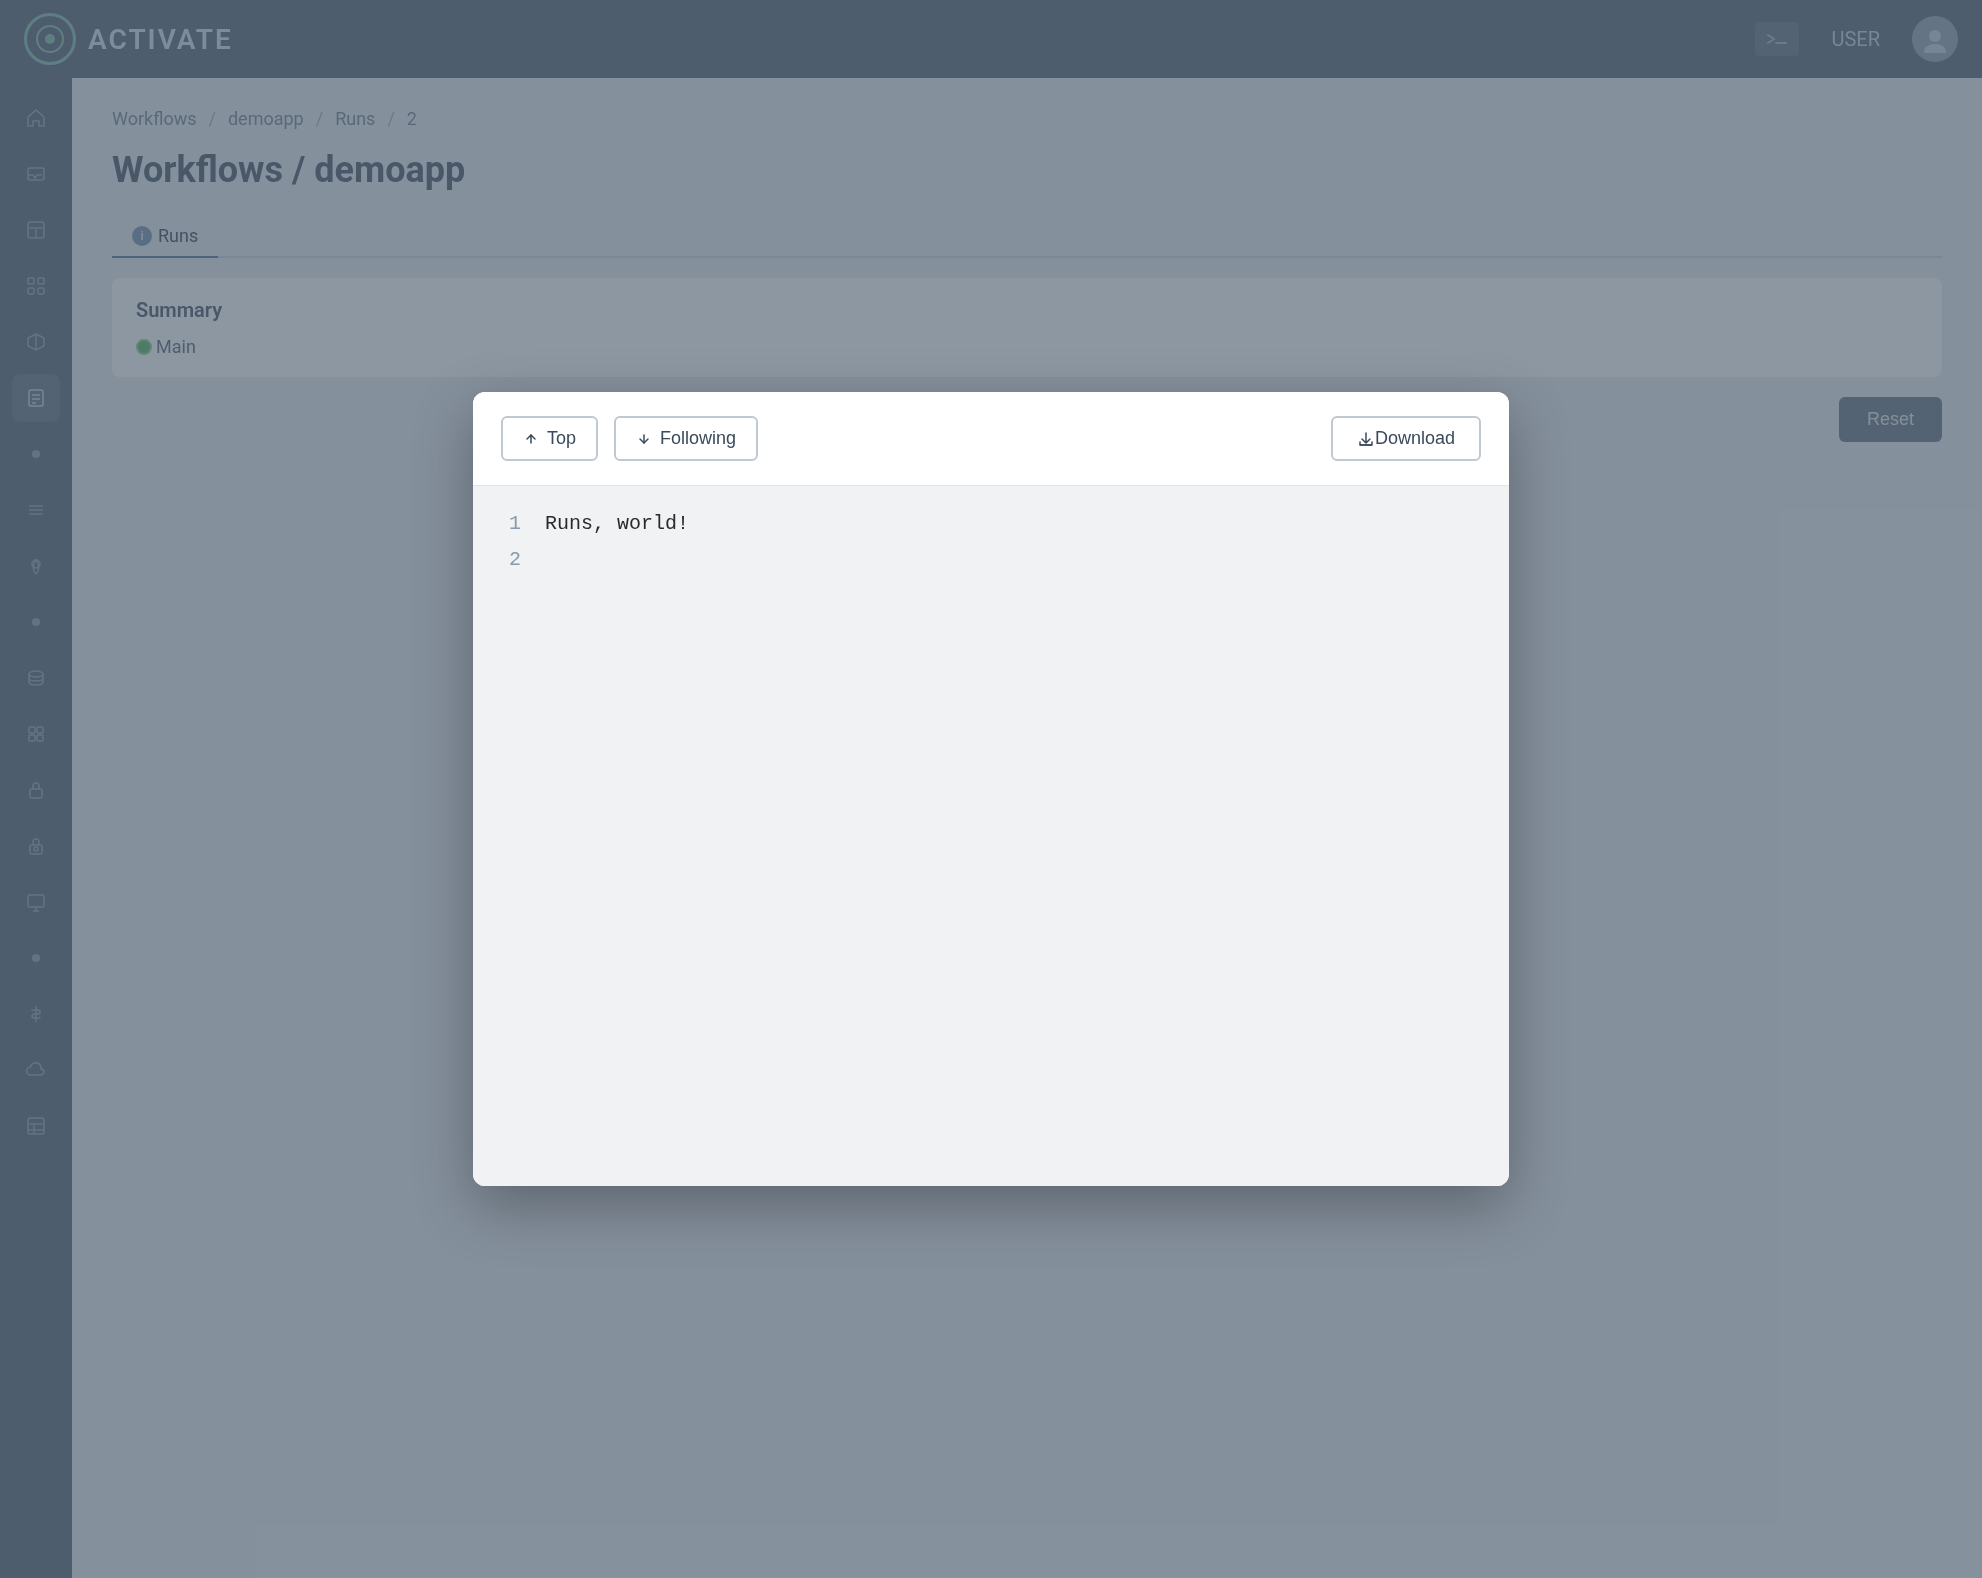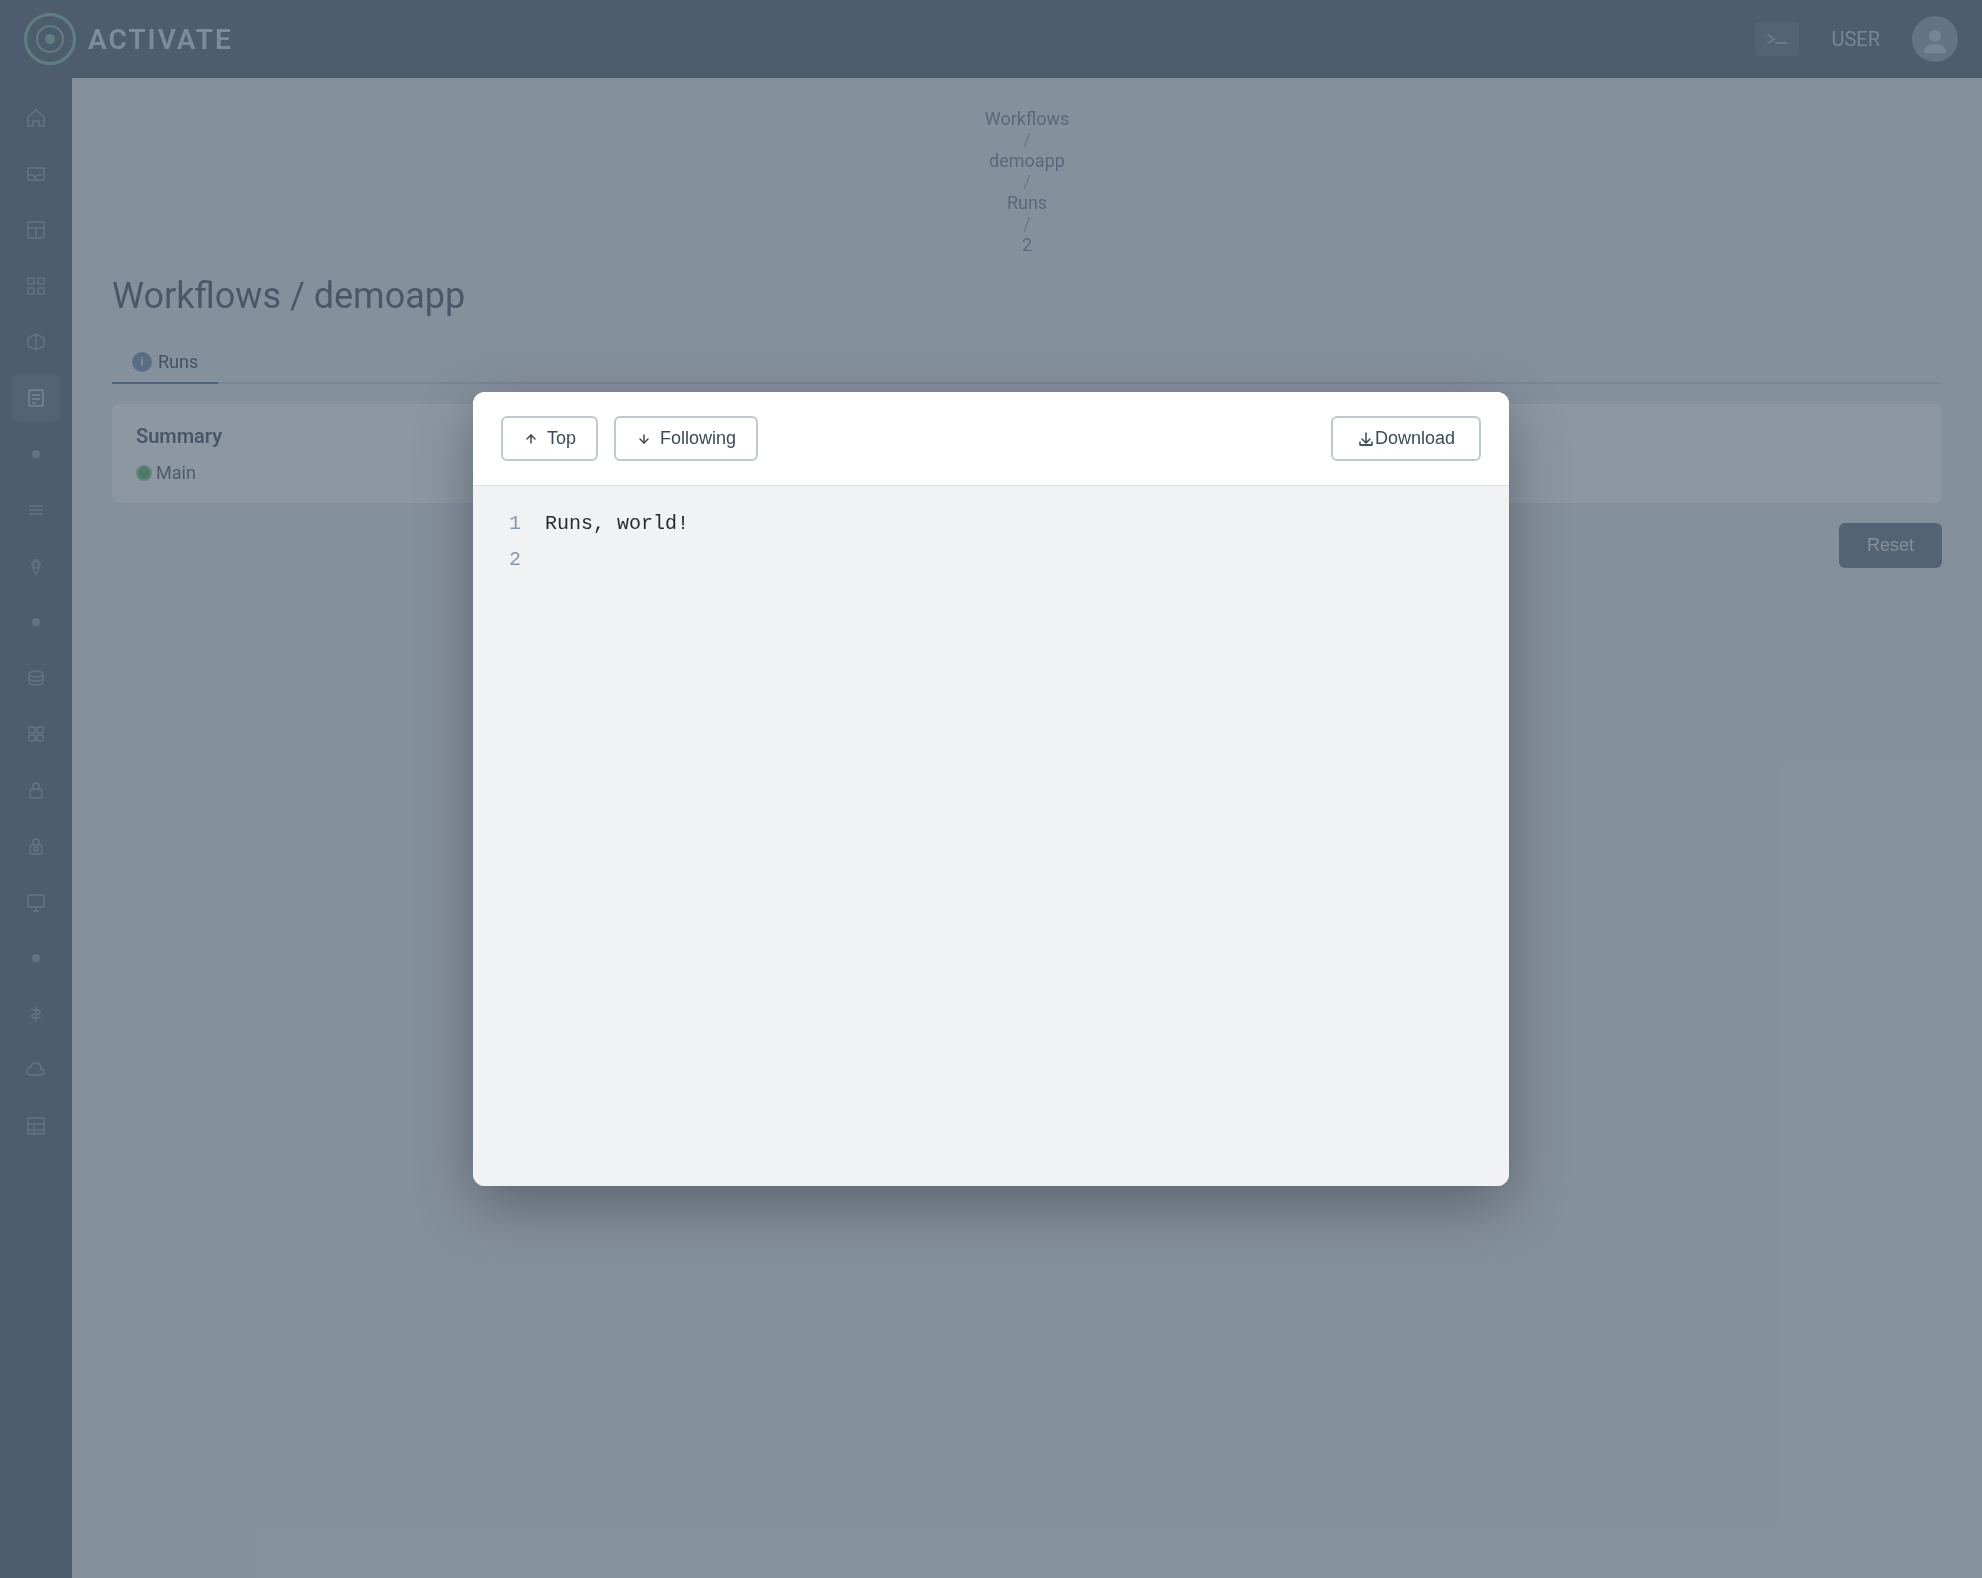--- a/index.html
+++ b/index.html
@@ -147,33 +147,33 @@
       left: 72px;
       right: 0;
       bottom: 0;
       background: #e8ecf0;
       padding: 30px 40px;
     }
 
     .breadcrumb {
       display: flex;
       align-items: center;
+      gap: 12px;
       margin-bottom: 20px;
       font-size: 18px;
       color: #6a7a8a;
-      flex-direction: column;
     }
 
     .breadcrumb-sep {
       color: #9aaabb;
     }
 
     .page-title {
       font-size: 36px;
-      font-weight: 400;
+      font-weight: 700;
       color: #3a4a5a;
       margin-bottom: 24px;
     }
 
     .tabs-bar {
       display: flex;
       gap: 0;
       border-bottom: 2px solid #c8d0d8;
       margin-bottom: 20px;
     }

